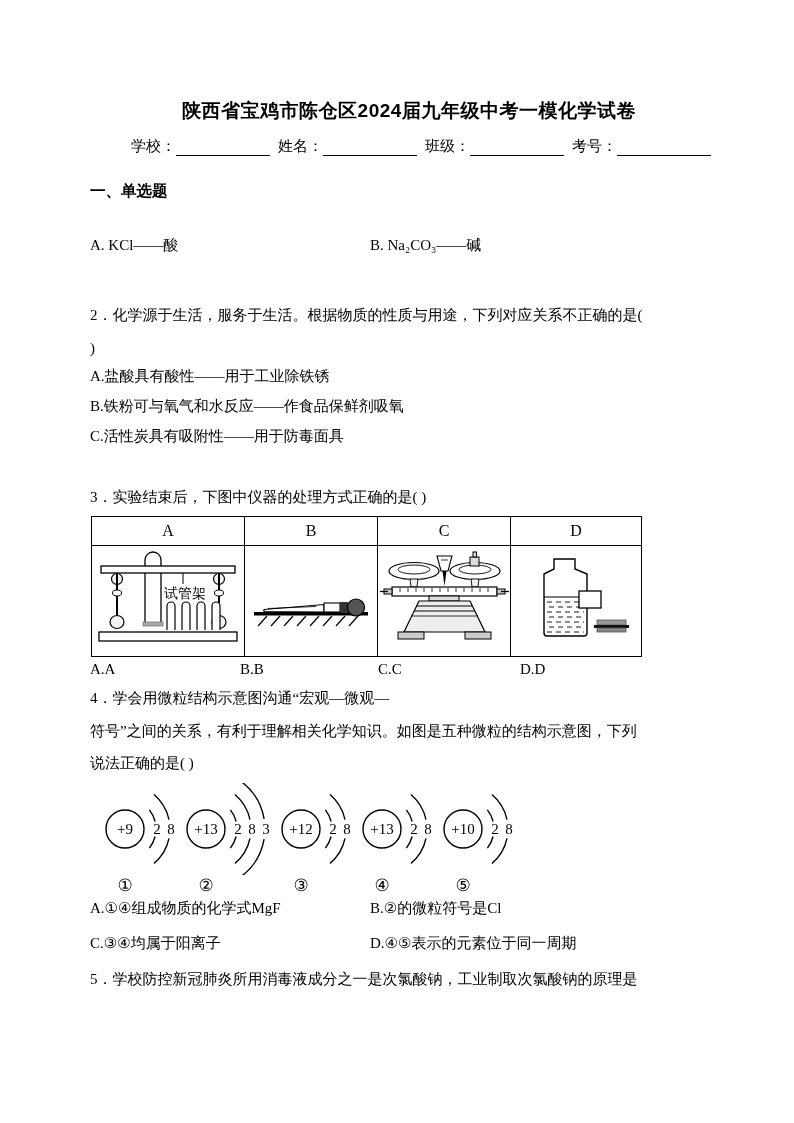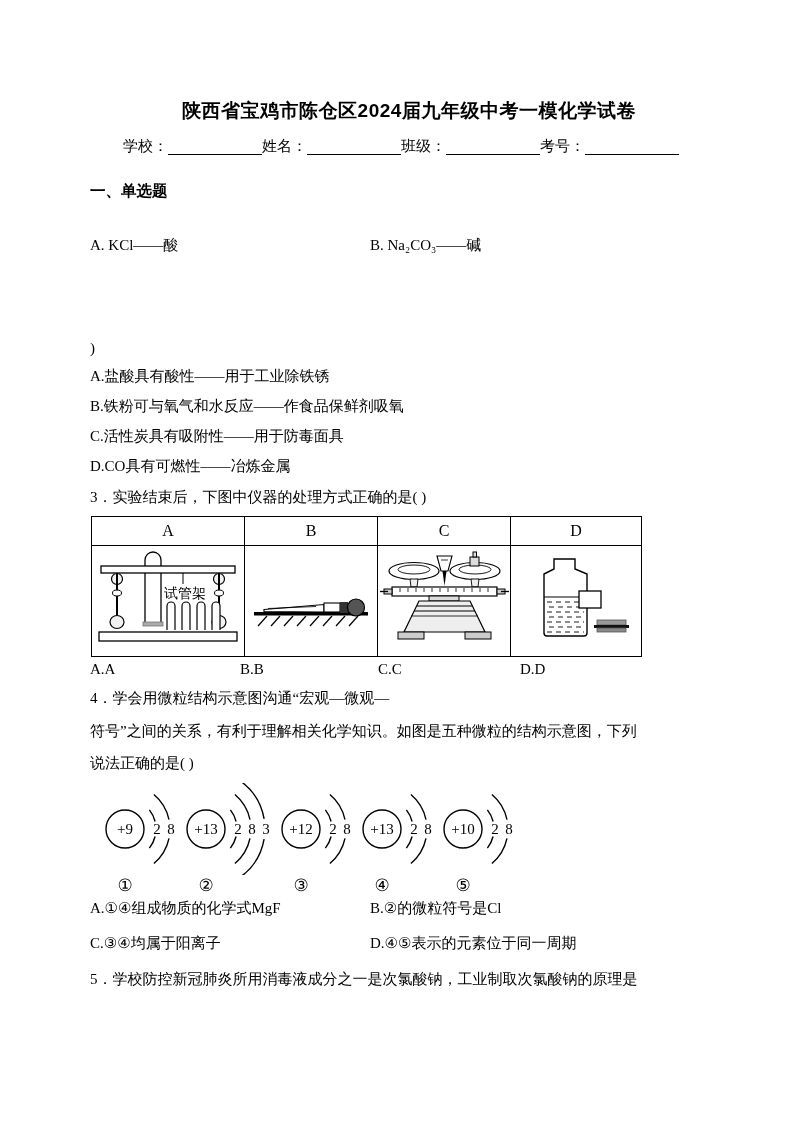--- a/index.html
+++ b/index.html
@@ -9,21 +9,21 @@
     overflow:hidden;
   }
   .abs{position:absolute;}
   .title{
     top:98px;left:12px;width:794px;text-align:center;
     font-family:"Liberation Sans",sans-serif;font-weight:bold;font-size:19px;
     letter-spacing:0.5px;
   }
   .content{position:absolute;left:90px;top:0;width:616px;height:1123px;}
   .header-row{top:137px;left:33px;right:0;display:flex;align-items:flex-end;}
-  .hfield{display:flex;align-items:flex-start;}
+  .hfield{display:flex;align-items:center;margin-left:8px;}
   .hlabel{white-space:nowrap;}
   .blank{display:inline-block;width:94px;height:17px;border-bottom:1px solid #000;}
   .section{
     top:181px;left:0;font-family:"Liberation Sans",sans-serif;
     font-weight:bold;font-size:15.5px;
   }
   .line{left:0;width:100%;line-height:20px;white-space:nowrap;}
   .opt-row{left:0;width:100%;height:20px;}
   .opt-left{position:absolute;left:0;white-space:nowrap;}
   .opt-right{position:absolute;left:280px;white-space:nowrap;}
@@ -83,25 +83,25 @@
       </span>
     </div>
 
     <div class="abs section">一、单选题</div>
 
     <div class="abs opt-row q1r1">
       <span class="opt-left">A. KCl——酸</span>
       <span class="opt-right">B. Na₂CO₃——碱</span>
     </div>
 
+    <div class="abs line q2stem">2．化学源于生活，服务于生活。根据物质的性质与用途，下列对应关系不正确的是(</div>
     <div class="abs line q2close">)</div>
     <div class="abs line q2a">A.盐酸具有酸性——用于工业除铁锈</div>
     <div class="abs line q2b">B.铁粉可与氧气和水反应——作食品保鲜剂吸氧</div>
     <div class="abs line q2c">C.活性炭具有吸附性——用于防毒面具</div>
-    <div class="abs line q2d">D.CO具有可燃性——冶炼金属</div>
 
     <div class="abs line q3stem">3．实验结束后，下图中仪器的处理方式正确的是( )</div>
 
     <table class="q3-table">
       <tbody>
           <tr class="thead">
         <td class="cA">A</td>
         <td class="cB">B</td>
         <td class="cC">C</td>
         <td class="cD">D</td>

